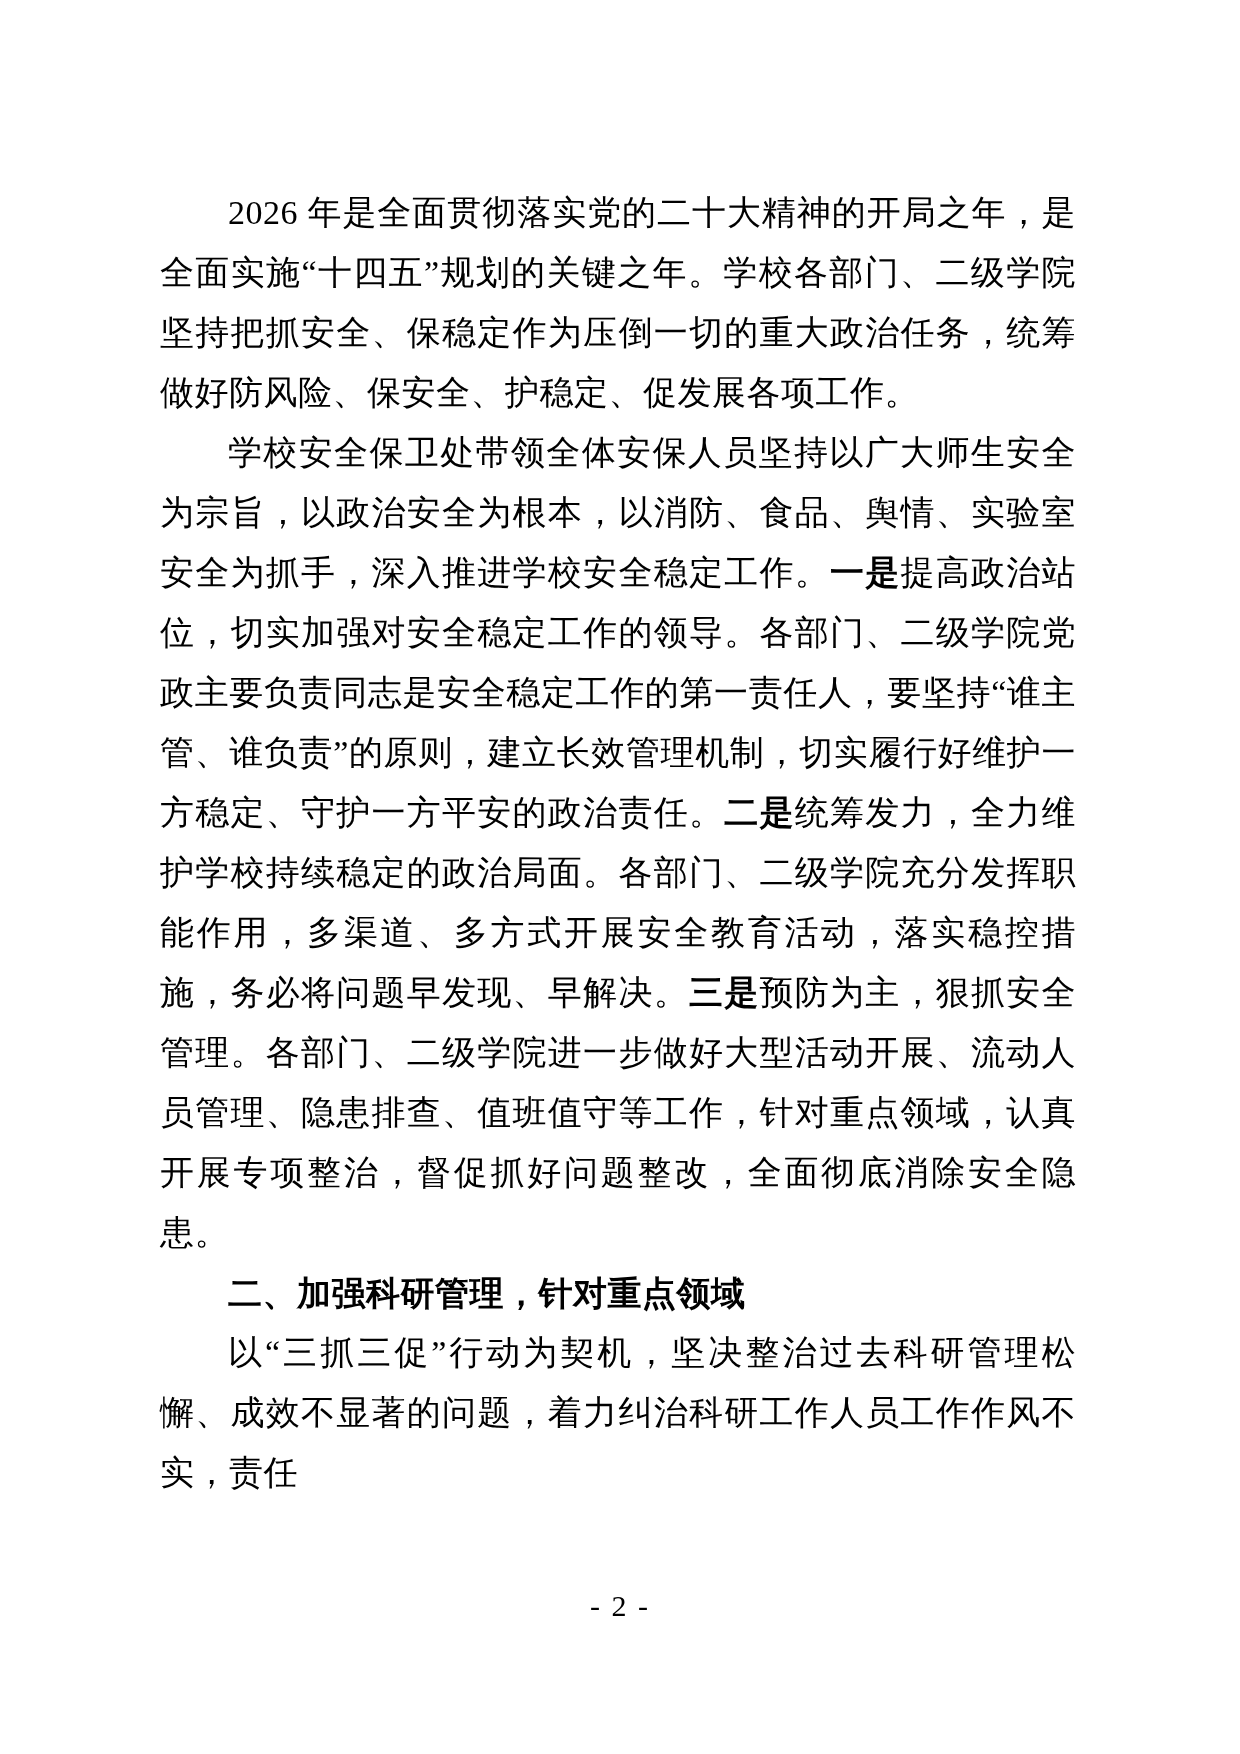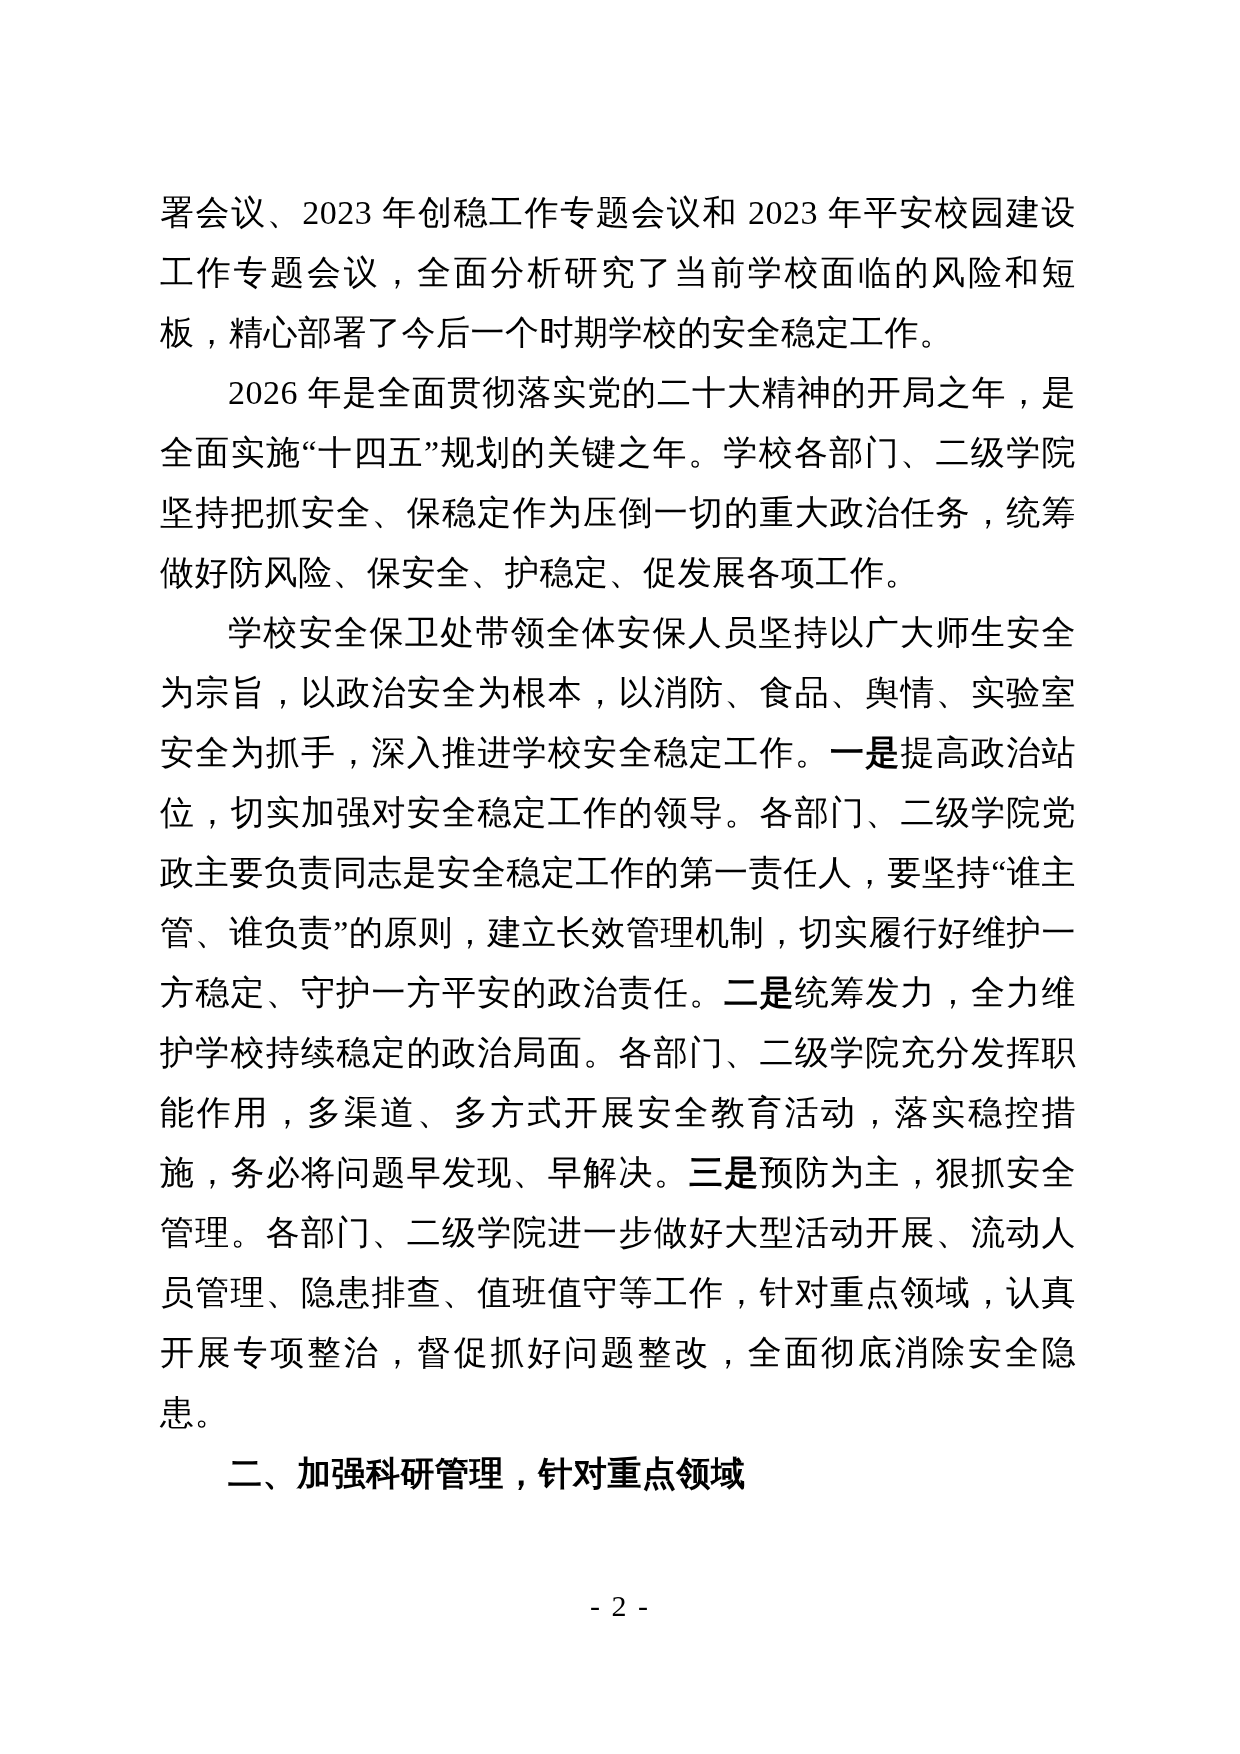--- a/index.html
+++ b/index.html
@@ -52,25 +52,25 @@
     font-family: "Liberation Serif", "DejaVu Serif", serif;
     letter-spacing: 2px;
   }
 </style>
 </head>
 <body>
 
 <div class="page">
   <div class="content">
 
-    <p><span>署会议、2023 年创稳工作专题会议和 2023 年平安校园建设工作专题会议，全面分析研究了当前学校面临的风险和短板，精心部署了今后一个时期学校的安全稳定工作。</span></p>
 
     <p class="indent"><span>2026 年是全面贯彻落实党的二十大精神的开局之年，是全面实施“十四五”规划的关键之年。学校各部门、二级学院坚持把抓安全、保稳定作为压倒一切的重大政治任务，统筹做好防风险、保安全、护稳定、促发展各项工作。</span></p>
 
     <p class="indent"><span>学校安全保卫处带领全体安保人员坚持以广大师生安全为宗旨，以政治安全为根本，以消防、食品、舆情、实验室安全为抓手，深入推进学校安全稳定工作。</span><span class="b">一是</span><span>提高政治站位，切实加强对安全稳定工作的领导。各部门、二级学院党政主要负责同志是安全稳定工作的第一责任人，要坚持“谁主管、谁负责”的原则，建立长效管理机制，切实履行好维护一方稳定、守护一方平安的政治责任。</span><span class="b">二是</span><span>统筹发力，全力维护学校持续稳定的政治局面。各部门、二级学院充分发挥职能作用，多渠道、多方式开展安全教育活动，落实稳控措施，务必将问题早发现、早解决。</span><span class="b">三是</span><span>预防为主，狠抓安全管理。各部门、二级学院进一步做好大型活动开展、流动人员管理、隐患排查、值班值守等工作，针对重点领域，认真开展专项整治，督促抓好问题整改，全面彻底消除安全隐患。</span></p>
 
     <p class="indent heading"><span>二、加强科研管理，针对重点领域</span></p>
 
+    <p class="indent"><span>以“三抓三促”行动为契机，坚决整治过去科研管理松懈、成效不显著的问题，着力纠治科研工作人员工作作风不实，责任</span></p>
 
   </div>
 
   <div class="footer">- 2 -</div>
 </div>
 
 </body></html>

